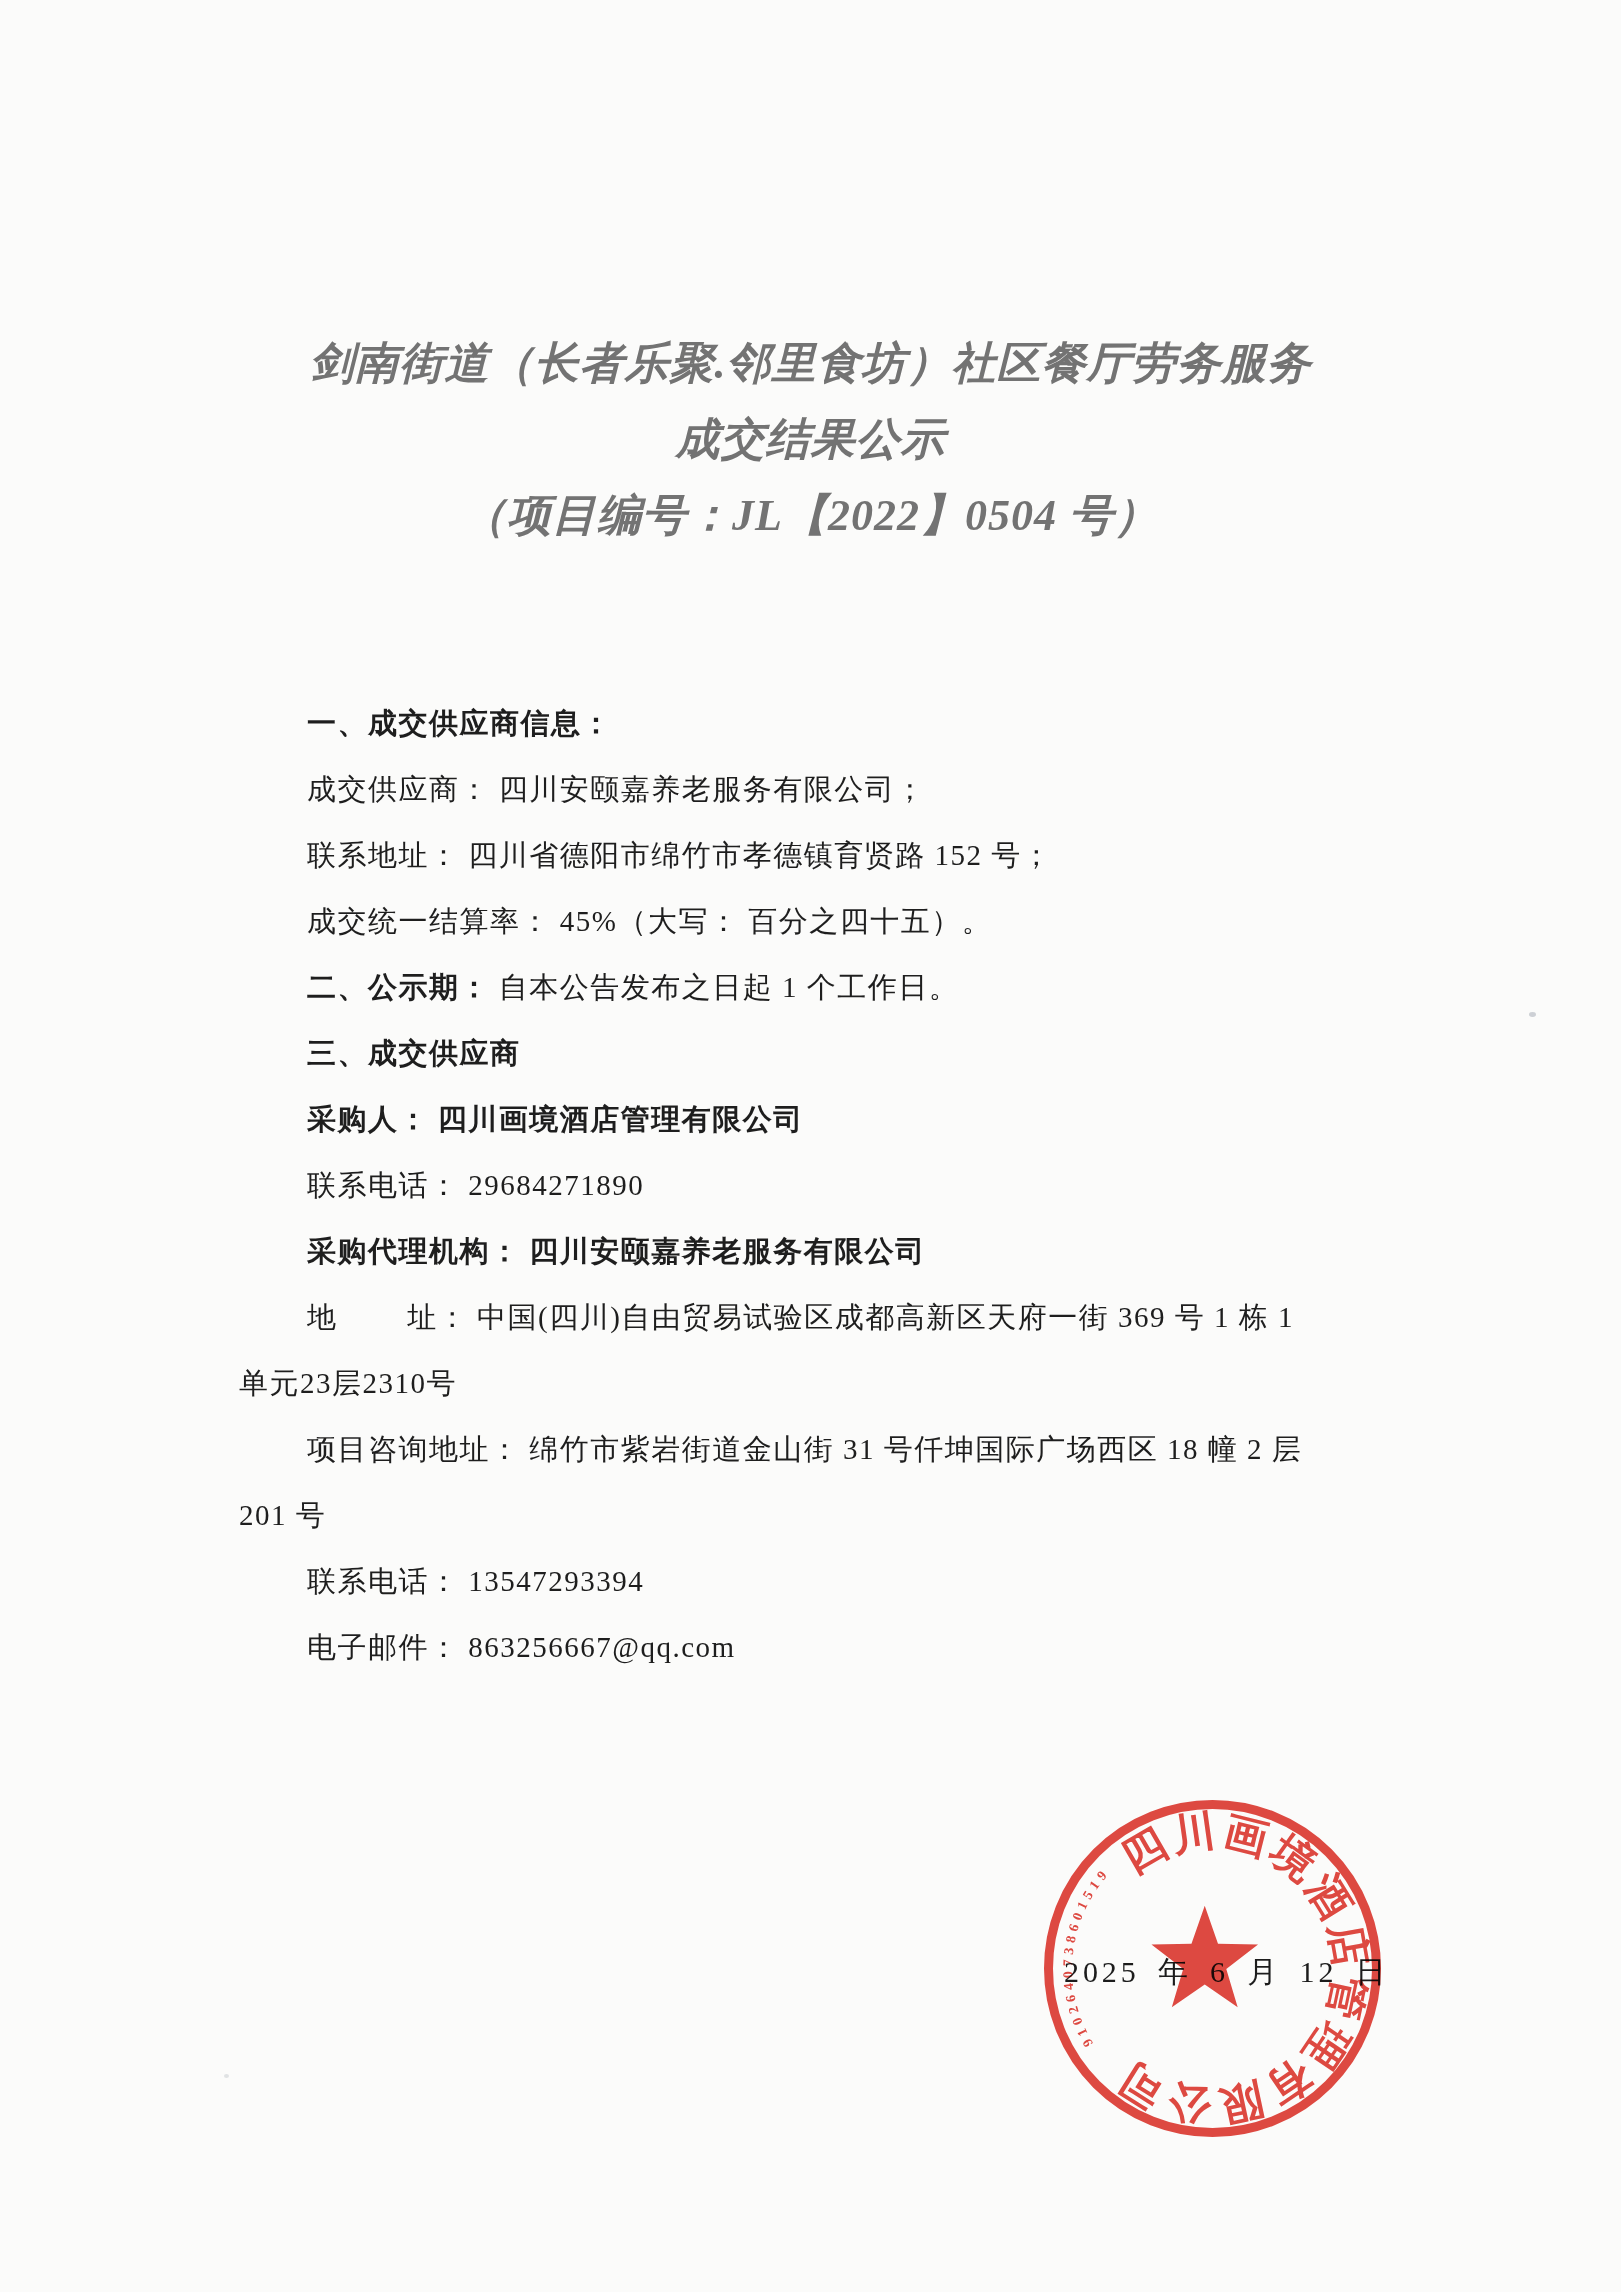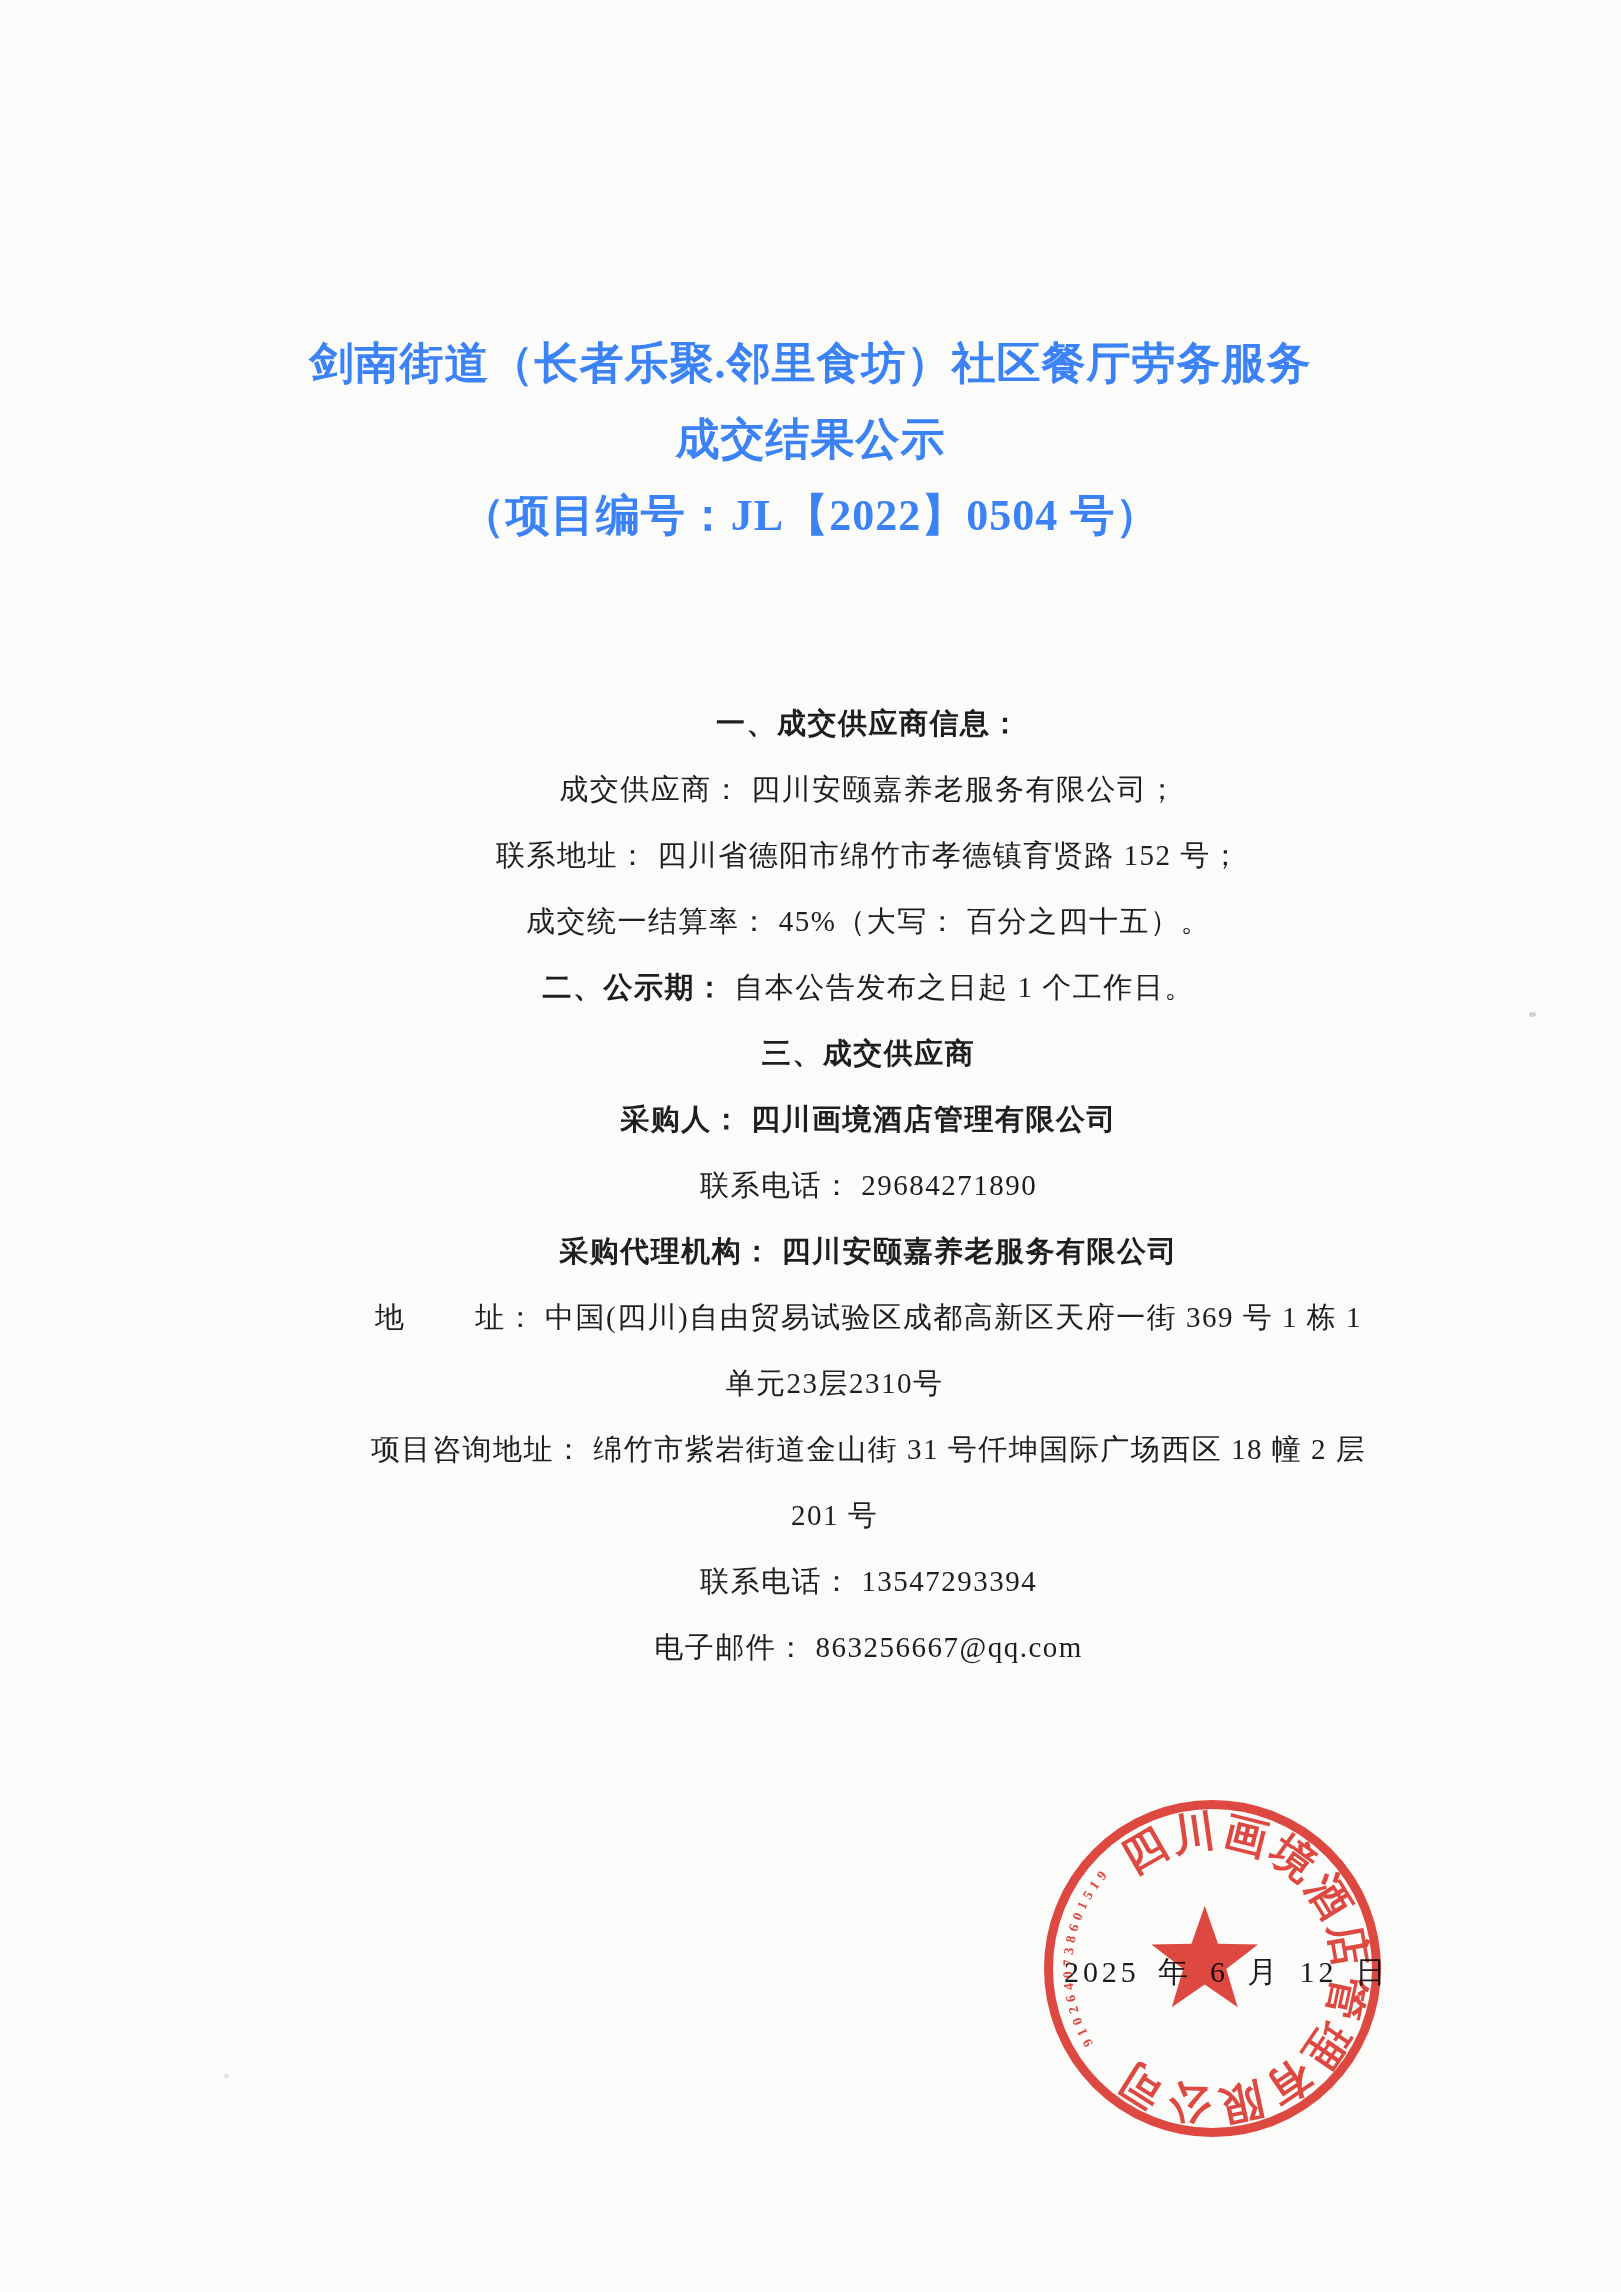--- a/index.html
+++ b/index.html
@@ -17,32 +17,32 @@
   
   .title-block {
     position: absolute;
     left: 0; top: 326px;
     width: 100%;
     text-align: center;
     font-weight: bold;
     font-size: 44px;
     line-height: 76px;
     letter-spacing: 1px;
-    color: #3b82f6;
+    color: #737373;
+    font-style: italic;
   }
 
   
   .body-block {
     position: absolute;
     left: 239px; top: 690px;
     width: 1191px;
     font-size: 29px;
     line-height: 66px;
     letter-spacing: 1.5px;
-    text-align: center;
   }
   .line { white-space: pre; }
   .line.indent { padding-left: 68px; }
   .seg-b { font-weight: bold; }
 
   
   .stamp {
     position: absolute;
     left: 1044px; top: 1800px;
     width: 337px; height: 337px;

